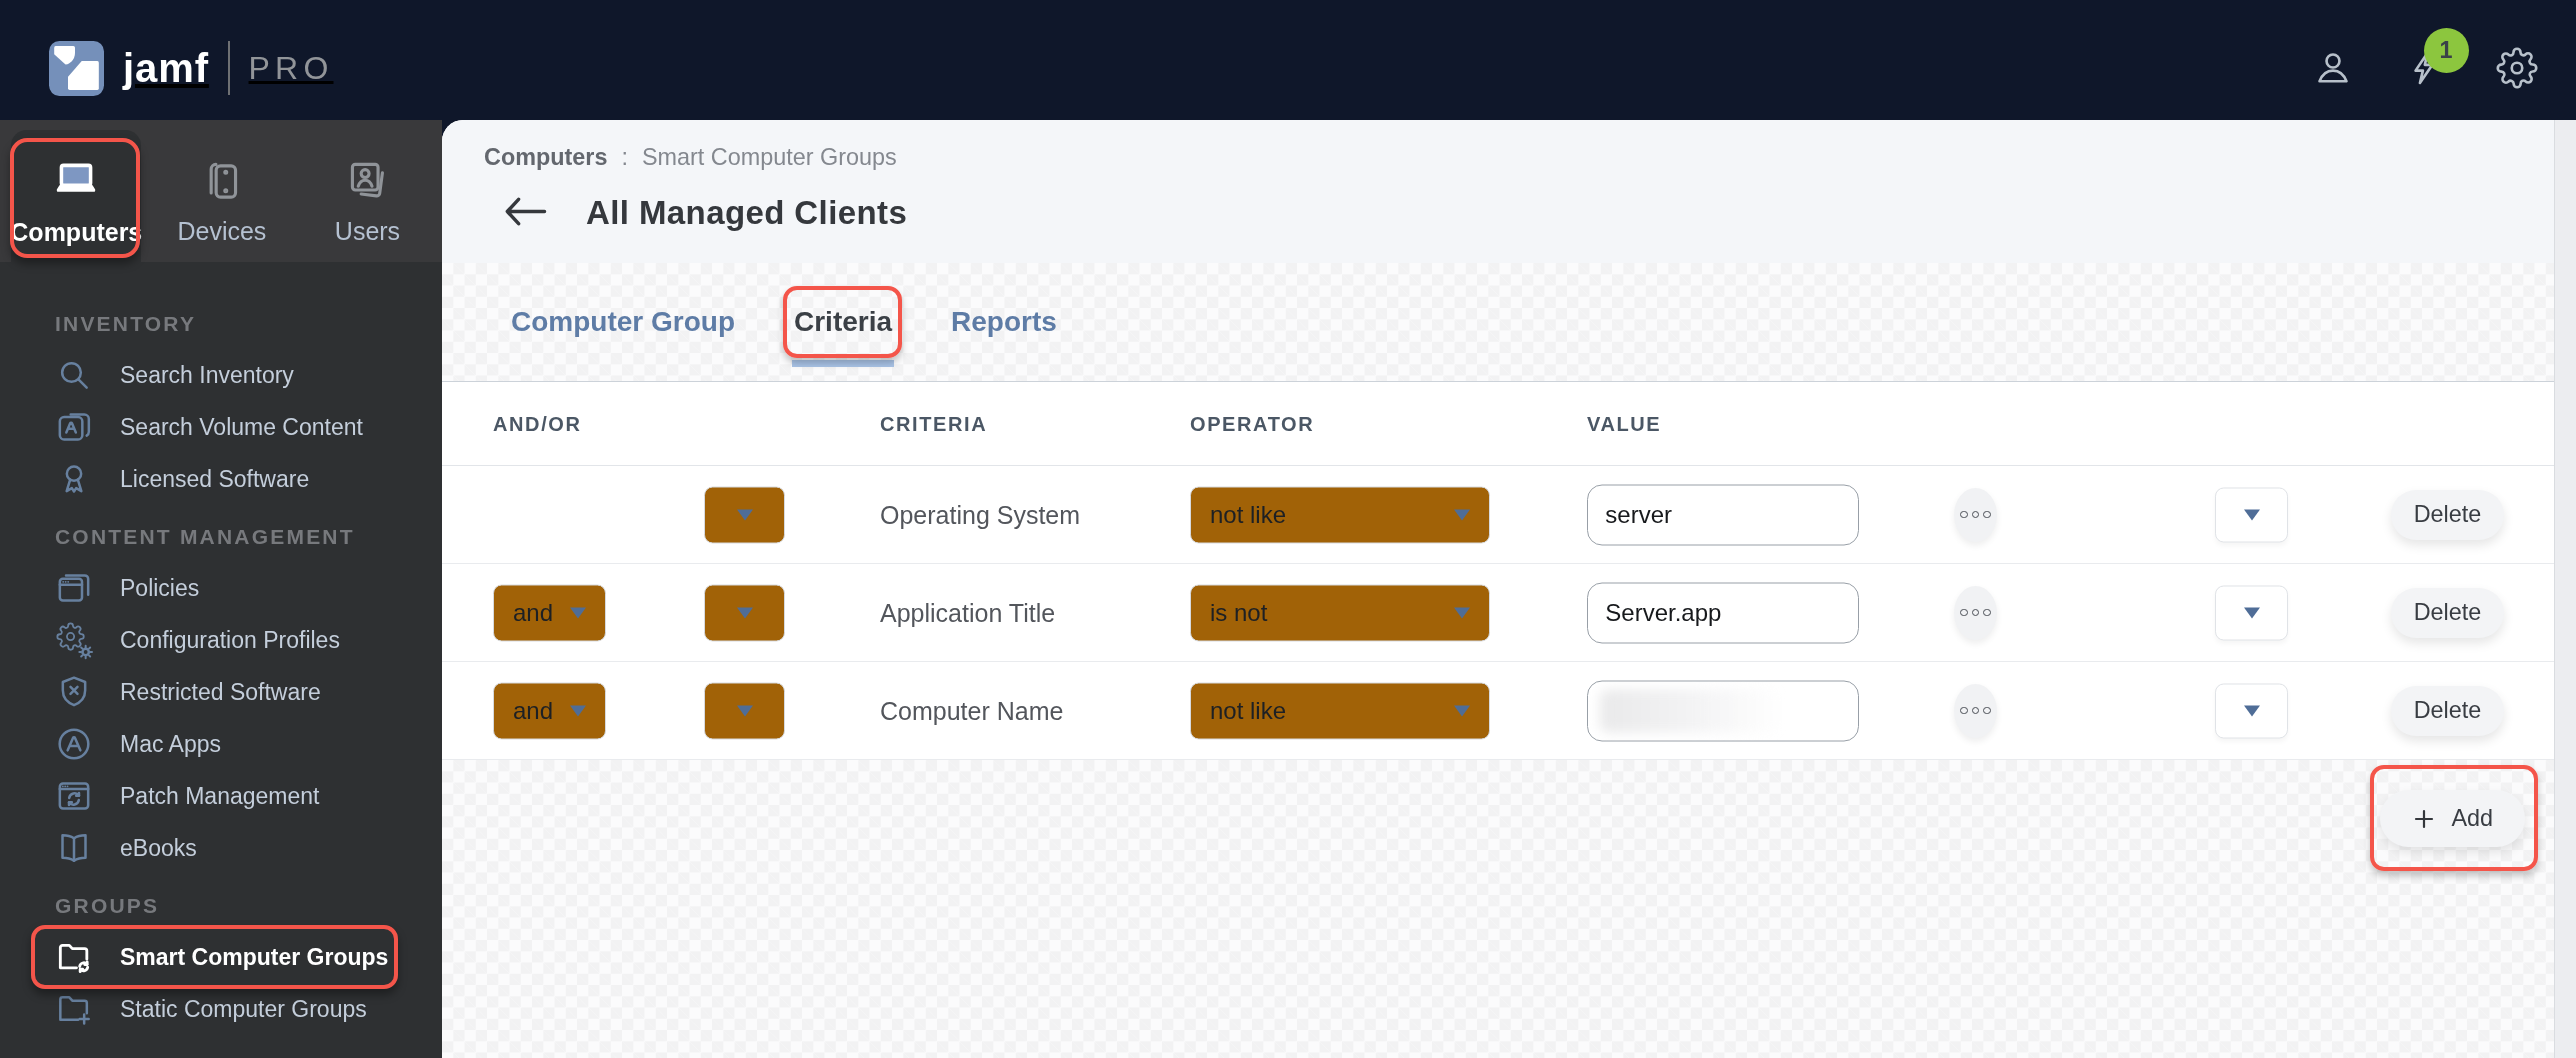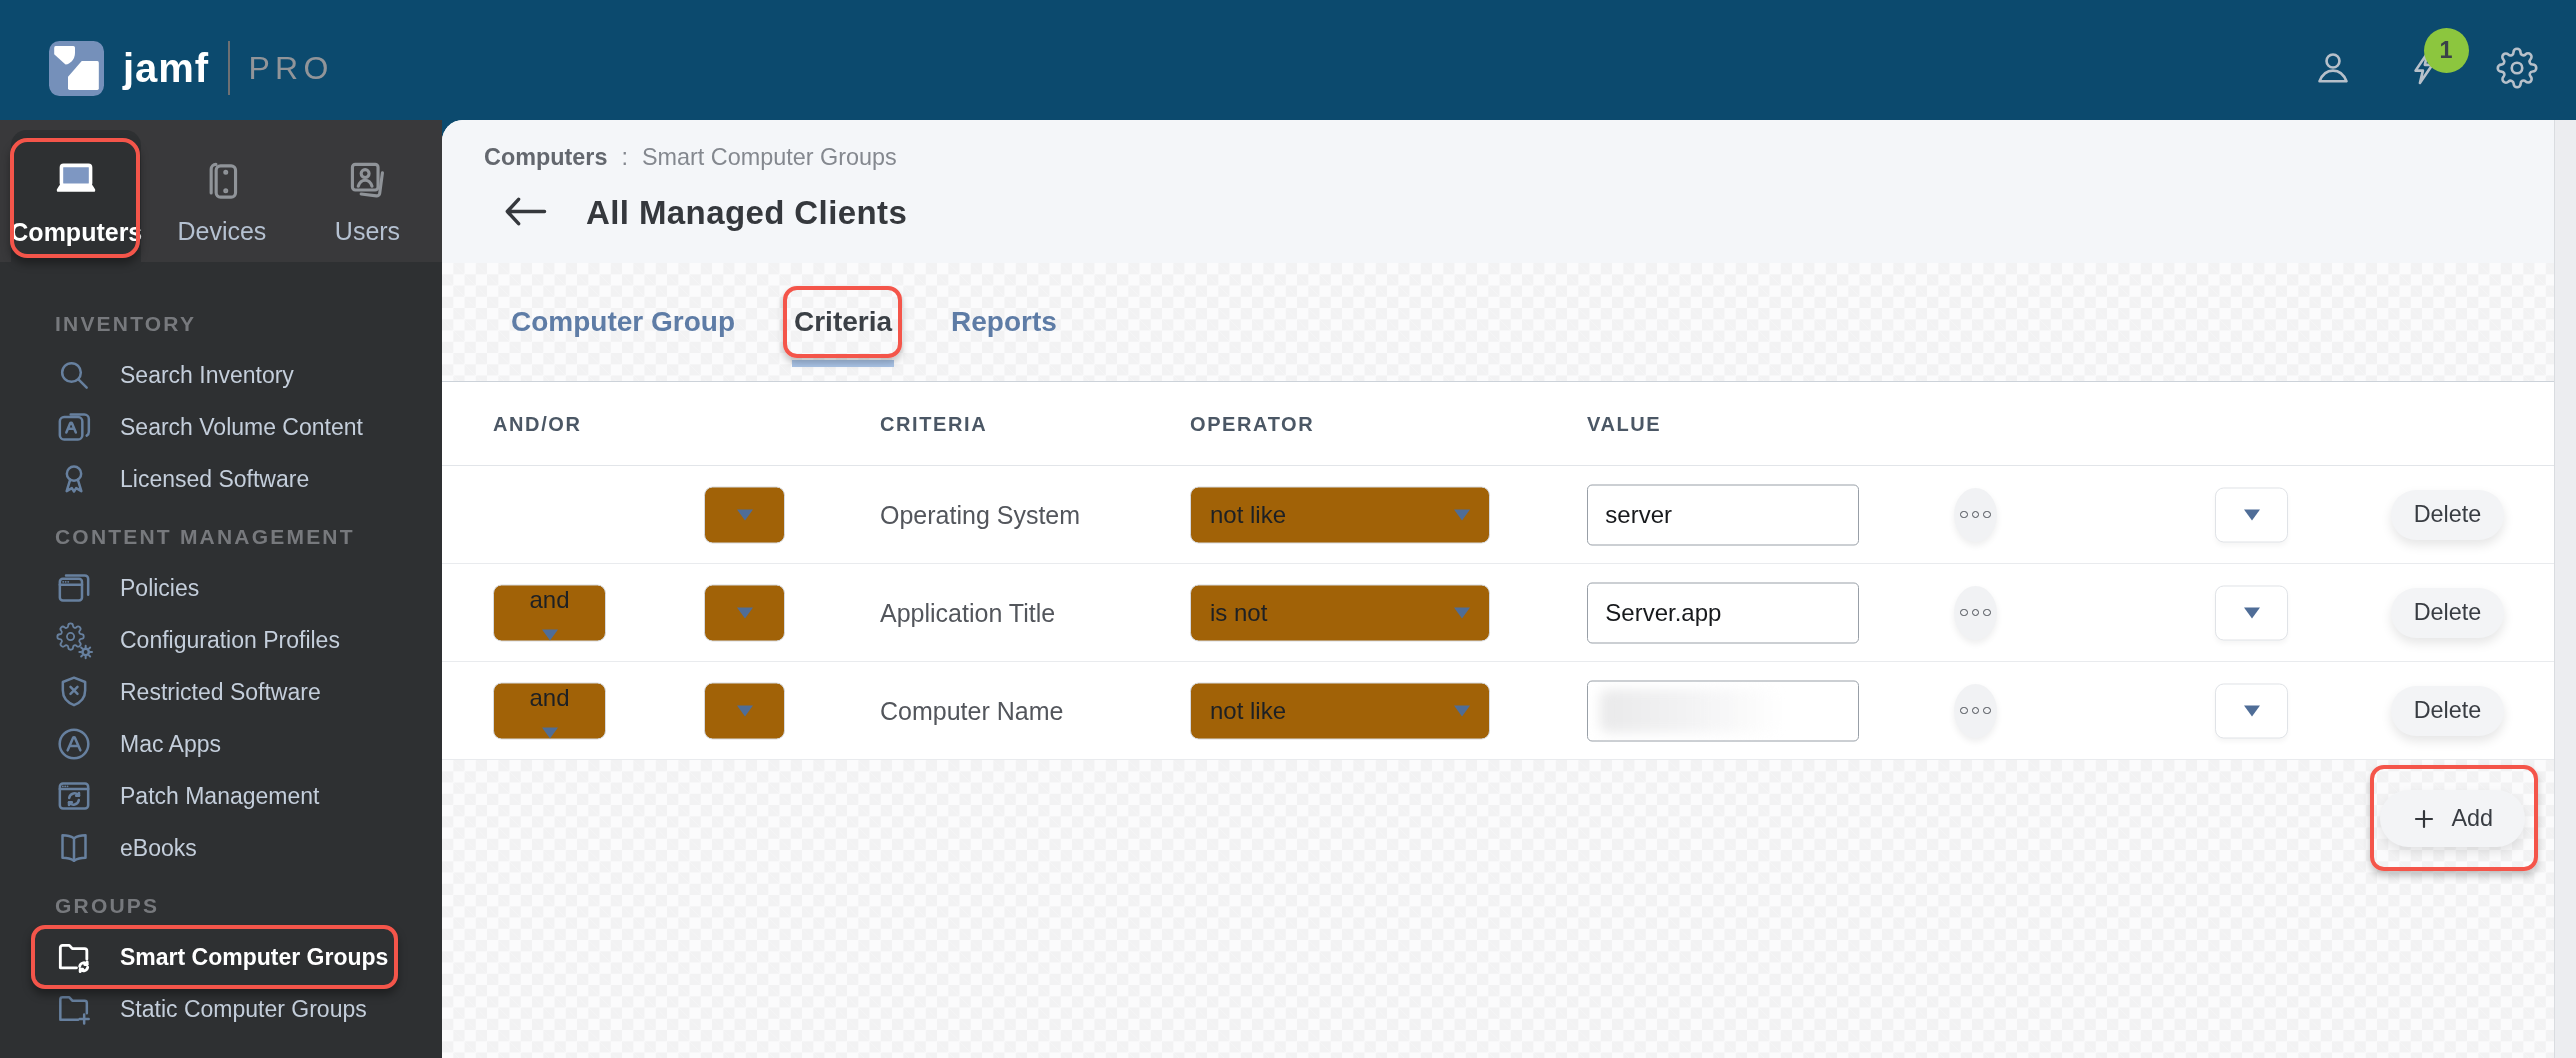--- a/index.html
+++ b/index.html
@@ -1,21 +1,21 @@
 <!DOCTYPE html>
 <html style="font-size:14px"><head>
 <meta charset="utf-8">
 <style>
   * { margin:0; padding:0; box-sizing:border-box; }
   html,body { width:2576px; height:1058px; overflow:hidden; }
   body { font-family:"Liberation Sans","DejaVu Sans",sans-serif; background:#39393b; }
   .app { position:relative; width:2576px; height:1058px; background:#39393b; }
 
   
-  .topbar { position:absolute; top:0; left:0; right:0; height:136px; background:#0c4a6e; display:flex; align-items:center; justify-content:space-between; padding:0 38px 0 49px; }
+  .topbar { position:absolute; top:0; left:0; right:0; height:136px; background:#0f172a; display:flex; align-items:center; justify-content:space-between; padding:0 38px 0 49px;text-decoration:underline; }
   .logo { display:flex; align-items:center; gap:19px; }
   .logo-mark { width:55px; height:55px; border-radius:10.4px; background:#7590ba; position:relative; overflow:hidden; flex:0 0 auto; }
   .logo-mark::before { content:""; position:absolute; left:5.2px; top:5.2px; width:21px; height:19px; background:#fff; border-radius:1.7px 1.7px 12px 1.7px; clip-path:polygon(0 0,100% 0,100% 100%,55% 100%,0 45%); }
   .logo-mark::after { content:""; position:absolute; right:5.2px; bottom:5.2px; width:31px; height:29.4px; background:#fff; border-radius:10.4px 1.7px 1.7px 1.7px; clip-path:polygon(45% 0,100% 0,100% 100%,0 100%,0 55%); }
   .logo-jamf { color:#fff; font-size:40px; font-weight:600; letter-spacing:0.9px; }
   .logo-divider { width:1.7px; height:54px; background:#6e7073; }
   .logo-pro { color:#929599; font-size:32px; font-weight:400; letter-spacing:5.2px; }
   .topbar-icons { display:flex; align-items:center; gap:50px; }
   .topbar-icon { width:42px; height:42px; position:relative; cursor:pointer; }
   .topbar-icon svg { width:42px; height:42px; stroke:#b7c0ca; fill:none; stroke-width:1.5; stroke-linecap:round; stroke-linejoin:round; }
@@ -75,25 +75,25 @@
 
   .table-area { flex:0 0 auto; background:#fff; }
   .t-head { height:84px; position:relative; border-bottom:0.9px solid #e2e5e9; }
   .t-col-label { position:absolute; top:50%; transform:translateY(-50%); font-size:20px; font-weight:700; letter-spacing:1.6px; color:#4b5765; }
   .col-andor { left:51px; } .col-criteria { left:438px; } .col-operator { left:748px; } .col-value { left:1145px; }
 
   .t-row { height:98px; position:relative; border-bottom:0.9px solid #e9ebee; }
   .ctl { position:absolute; top:50%; transform:translateY(-50%); }
   .select { background:#a16207; border:1.7px solid #d7dadf; border-radius:8.7px; height:57px; display:flex; align-items:center; padding:0 19px; font-size:24px; color:#1d2024; cursor:pointer; justify-content:space-between; }
   .caret { width:0; height:0; border-left:8.7px solid transparent; border-right:8.7px solid transparent; border-top:11.3px solid #4f6d97; flex:0 0 auto; }
-  .andor-select { left:51px; width:113px;flex-direction:column; }
+  .andor-select { left:51px; width:113px; }
   .paren-select { left:262px; width:81px; justify-content:center; }
   .crit-label { left:438px; font-size:25px; color:#53565c; }
   .op-select { left:748px; width:300px; }
-  .val-input { left:1145px; width:272px; height:61px; background:#fff; border:1.7px solid #989fa7; border-radius:5px; display:flex; align-items:center; padding:0 17.3px; font-size:24px; color:#17191c; overflow:hidden; position:absolute; cursor:text; }
+  .val-input { left:1145px; width:272px; height:61px; background:#fff; border:1.7px solid #989fa7; border-radius:15px; display:flex; align-items:center; padding:0 17.3px; font-size:24px; color:#17191c; overflow:hidden; position:absolute; cursor:text; }
   .redact { width:182px; height:43px; border-radius:8.7px; background:linear-gradient(90deg,#e9e9ea 0%,#f4f4f5 55%,rgba(255,255,255,0) 100%); filter:blur(6px); margin-left:-5.2px; }
   .more-btn { left:1512px; width:43px; height:54px; border-radius:50%; background:#f1f2f4; box-shadow:0 3.5px 7px rgba(0,0,0,0.07); display:flex; align-items:center; justify-content:center; gap:3.5px; cursor:pointer; }
   .more-btn i { width:7.8px; height:7.8px; border:1.7px solid #4a4e55; border-radius:50%; display:block; }
   .dd-btn { left:1773px; width:73px; height:55px; background:#fff; border:1.7px solid #e0e3e7; border-radius:8.7px; display:flex; align-items:center; justify-content:center; cursor:pointer; box-shadow:0 2.6px 5.2px rgba(0,0,0,0.04); }
   .pill-btn { background:#f3f4f6; border-radius:865px; box-shadow:0 5.2px 10.4px rgba(0,0,0,0.10); color:#393d43; font-size:23.4px; display:flex; align-items:center; justify-content:center; cursor:pointer; }
   .delete-btn { left:1949px; width:113px; height:50px; }
 
   .bottom-area { flex:1 1 auto; position:relative; }
   .add-btn { position:absolute; left:1938px; top:30px; width:145px; height:57px; gap:15.6px; }
   .add-btn svg { width:24px; height:24px; stroke:#34373c; stroke-width:2.2; fill:none; stroke-linecap:round; }

